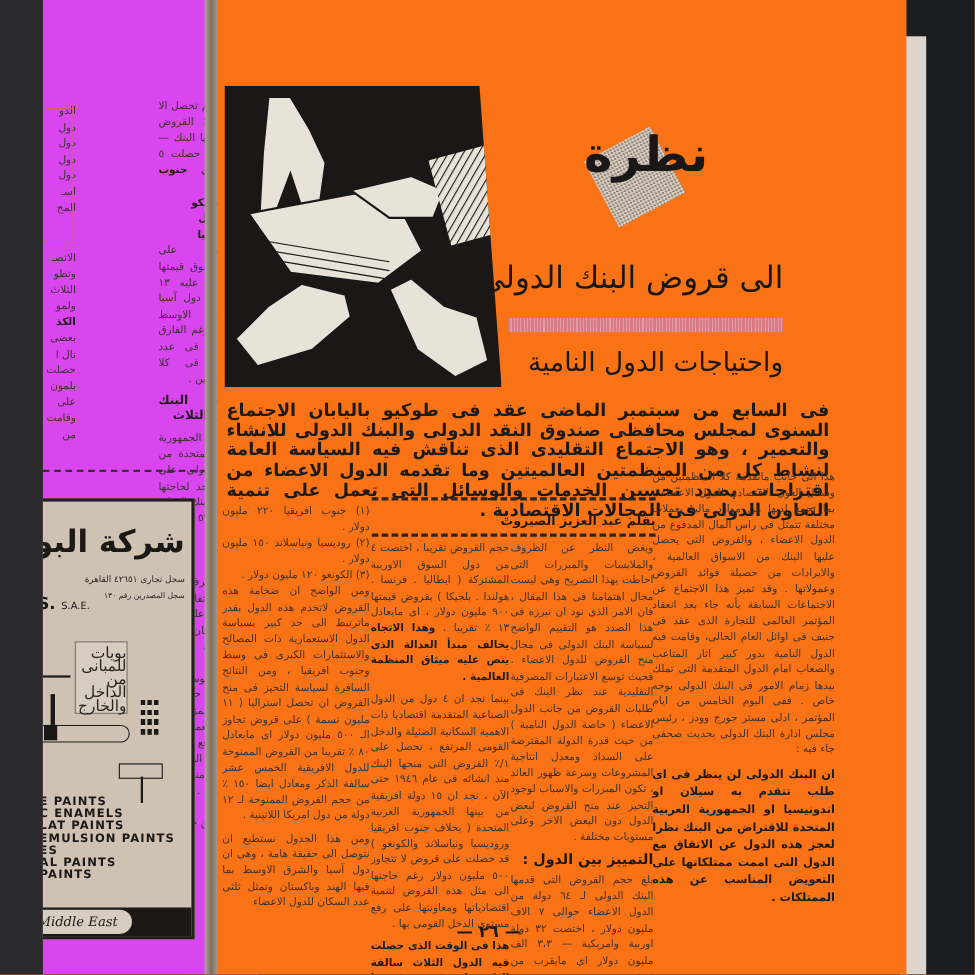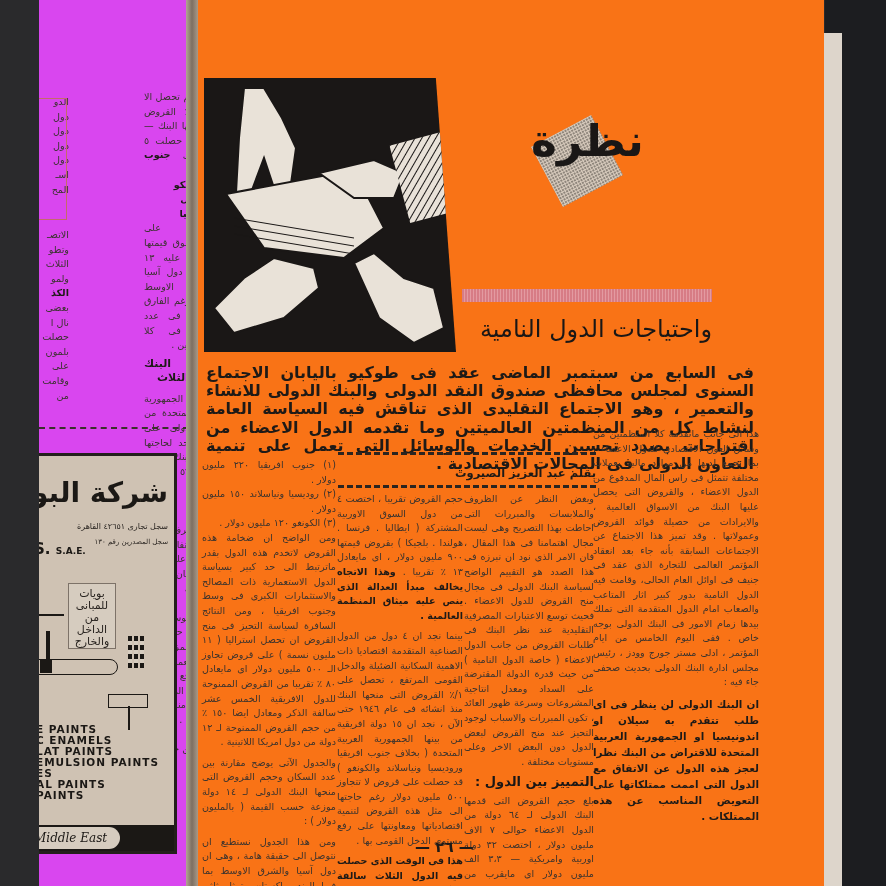--- a/index.html
+++ b/index.html
@@ -18,21 +18,21 @@
   .lp-box{position:absolute;left:-20px;top:98px;width:46px;height:120px;border:1.5px solid #c46a6a;}
   .lp-strip{position:absolute;left:0;top:95px;width:30px;}
   .lp-strip2{position:absolute;left:0;top:228px;width:30px;}
   .lp-heading{font-size:11px;font-weight:bold;color:#1e1a17;margin:4px 0 6px;}
   .lp-rule{position:absolute;left:0;top:427px;width:150px;height:0;border-top:2px dashed #3a302a;}
   .ad{position:absolute;left:-10px;top:453px;width:142px;height:395px;border:3px solid #231f1c;background:#cfc2b3;}
   .ad-title{position:absolute;right:6px;top:20px;font-size:28px;font-weight:bold;color:#1b1815;white-space:nowrap;direction:rtl;}
   .ad-sub{position:absolute;right:6px;top:66px;font-size:8px;color:#2a2521;white-space:nowrap;text-align:center;}
   .ad-sub2{position:absolute;right:6px;top:82px;font-size:7px;color:#2a2521;white-space:nowrap;}
   .ad-latin{position:absolute;left:2px;top:84px;font-size:15px;font-weight:bold;color:#1b1815;}
-  .ad-card{position:absolute;left:36px;top:127px;width:46px;height:60px;background:#d6ccbf;border:1px solid #7d7268;font-size:11px;line-height:12px;text-align:center;direction:rtl;padding-top:4px;color:#2a2521;}
+  .ad-card{position:absolute;left:36px;top:127px;width:46px;height:60px;background:#d6ccbf;border:1px solid #7d7268;font-size:14px;line-height:12px;direction:rtl;padding-top:4px;color:#2a2521;}
   .ad-hline{position:absolute;left:0;top:158px;width:32px;border-top:2px solid #1b1815;}
   .brush{position:absolute;left:0;top:203px;width:84px;height:14px;border:1.5px solid #1b1815;border-radius:2px 8px 8px 2px;}
   .brush-band{position:absolute;left:8px;top:203px;width:12px;height:14px;background:#1b1815;}
   .brush2{position:absolute;left:14px;top:175px;width:4px;height:28px;background:#1b1815;}
   .gauge{position:absolute;left:96px;top:180px;width:18px;height:32px;}
   .gauge span{display:inline-block;width:4px;height:32px;margin-right:2px;background:repeating-linear-gradient(180deg,#1b1815 0 5px,#d6ccbf 5px 9px);}
   .roller{position:absolute;left:76px;top:238px;width:38px;height:12px;border:1.5px solid #1b1815;}
   .roller-h{position:absolute;left:96px;top:250px;width:1.5px;height:24px;background:#1b1815;}
   .ad-products{position:absolute;left:4px;top:268px;font-size:10.5px;line-height:11px;letter-spacing:1px;font-weight:bold;color:#1b1815;white-space:nowrap;}
   .ad-footer{position:absolute;left:-2px;bottom:0;width:144px;height:26px;background:#1b1815;}
@@ -97,21 +97,21 @@
     <span>على قروض تفوق قيمتها ماحصلت عليه ١٣ دولة من دول آسيا والشرق الاوسط مجتمعة رغم الفارق الملحوظ فى عدد السكان فى كلا المجموعتين .</span>
     <div class="lp-heading">قروض البنك للدول الثلاث</div>
     <div>حصلت الجمهورية العربية المتحدة من البنك الدولى على قرض واحد لحاجتها لتصفية البنك الدولى قيمته ٥٧ مليون دولار لتحسين وتوسيع قناة السويس بفائدة مرهقة تعرف ٥ ٪ ، ورغم ارتفاع سعر الفائدة على هذا النحو فان رغبة الجمهورية العربية لخدمة التجارة الدولية بتوسيع قناة السويس حتى يتاح المرور لمزيد من السفن العملاقة كان هو الدافع الوحيد للتحمل الى تلك تطلب منه تلك القرض . ورغم ماتطلبه البنك الدولى من حقيقة</div>
   </div>
   <div class="lp-rule"></div>
 
   <div class="ad">
     <div class="ad-title">شركة البويات و</div>
     <div class="ad-sub">سجل تجارى ٤٢٦٥١ القاهرة</div>
     <div class="ad-sub2">سجل المصدرين رقم ١٣٠</div>
-    <div class="ad-latin"><span>S.</span> <span style="font-size:9px;font-weight:bold">S.A.E.</span></div>
+    <div class="ad-latin"><span>S.</span> <span style="font-size:9px;font-weight:normal">S.A.E.</span></div>
     <div class="ad-hline"></div>
     <div class="ad-card">
       <div>بويات</div>
       <div>للمبانى من</div>
       <div>الداخل</div>
       <div>والخارج</div>
     </div>
     <div class="brush2"></div>
     <div class="brush"></div>
     <div class="brush-band"></div>
@@ -147,20 +147,21 @@
           <rect width="6" height="6" fill="#e9e2d8"></rect>
           <line x1="0" y1="0" x2="0" y2="6" stroke="#1a1716" stroke-width="2"></line>
         </pattern>
       </defs>
       <path d="M10 230 L40 200 L70 180 L110 190 L115 210 L80 240 L30 255 Z" fill="#e9e2d8" stroke="#1a1716" stroke-width="2"></path>
       <path d="M150 185 L170 175 L200 200 L230 210 L240 250 L210 265 L175 240 Z" fill="#e9e2d8" stroke="#1a1716" stroke-width="2"></path>
     </svg>
   </div>
   <div class="logo"></div>
   <div class="logo-text">نظرة</div>
+  <div class="title1">الى قروض البنك الدولى</div>
   <div class="pink-bar"></div>
   <div class="title2">واحتياجات الدول النامية</div>
 
   <div class="intro rtl">فى السابع من سبتمبر الماضى عقد فى طوكيو باليابان الاجتماع السنوى لمجلس محافظى صندوق النقد الدولى والبنك الدولى للانشاء والتعمير ، وهو الاجتماع التقليدى الذى تناقش فيه السياسة العامة لنشاط كل من المنظمتين العالميتين وما تقدمه الدول الاعضاء من اقتراحات بصدد تحسين الخدمات والوسائل التى تعمل على تنمية التعاون الدولى فى المجالات الاقتصادية .</div>
 
   <div class="byline-rule1"></div>
   <div class="byline">بقلم عبد العزيز الصيروت</div>
   <div class="byline-rule2"></div>
 
   <div class="col c1 rtl col-text">
@@ -178,18 +179,17 @@
     <p><span>حجم القروض تقريبا ، اختصت ٤ من دول السوق الاوربية المشتركة ( ايطاليا . فرنسا . هولندا . بلجيكا ) بقروض قيمتها ٩٠٠ مليون دولار ، اى مايعادل ١٣ ٪ تقريبا .</span> <span class="bold">وهذا الاتجاه يخالف مبدأ العدالة الذى ينص عليه ميثاق المنظمة العالمية .</span></p>
     <p>بينما نجد ان ٤ دول من الدول الصناعية المتقدمة اقتصاديا ذات الاهمية السكانية الضئيلة والدخل القومى المرتفع ، تحصل على ١/٪ القروض التى منحها البنك منذ انشائه فى عام ١٩٤٦ حتى الآن ، نجد ان ١٥ دولة افريقية من بينها الجمهورية العربية المتحدة ( بخلاف جنوب افريقيا وروديسيا ونياسلاند والكونغو ) قد حصلت على قروض لا تتجاوز ٥٠٠ مليون دولار رغم حاجتها الى مثل هذه القروض لتنمية اقتصادياتها ومعاونتها على رفع مستوى الدخل القومى بها .</p>
     <p class="bold">هذا فى الوقت الذى حصلت فيه الدول الثلاث سالفة الذكر على قروض قيمتها ٥٠٠ مليون دولار تقريبا موزعة على النحو التالى :</p>
   </div>
 
   <div class="col c4 rtl col-text">
     <div>(١) جنوب افريقيا ٢٢٠ مليون دولار .</div>
     <div>(٢) روديسيا ونياسلاند ١٥٠ مليون دولار .</div>
     <div>(٣) الكونغو ١٢٠ مليون دولار .</div>
     <p>ومن الواضح ان ضخامة هذه القروض لاتخدم هذه الدول بقدر ماترتبط الى حد كبير بسياسة الدول الاستعمارية ذات المصالح والاستثمارات الكبرى فى وسط وجنوب افريقيا ، ومن النتائج السافرة لسياسة التحيز فى منح القروض ان تحصل استراليا ( ١١ مليون نسمة ) على قروض تجاوز الـ ٥٠٠ مليون دولار اى مايعادل ٨٠ ٪ تقريبا من القروض الممنوحة للدول الافريقية الخمس عشر سالفة الذكر ومعادل ايضا ١٥٠ ٪ من حجم القروض الممنوحة لـ ١٢ دولة من دول امريكا اللاتينية .</p>
-    <p>والجدول الآتى يوضح مقارنة بين عدد السكان وحجم القروض التى منحها البنك الدولى لـ ١٤ دولة موزعة حسب القيمة ( بالمليون دولار ) :</p>
     <p>ومن هذا الجدول نستطيع ان نتوصل الى حقيقة هامة ، وهى ان دول آسيا والشرق الاوسط بما فيها الهند وباكستان وتمثل ثلثى عدد السكان للدول الاعضاء</p>
   </div>
 
   <div class="pagenum">— ٢٦ —</div>
 </div>
 
 </body></html>

